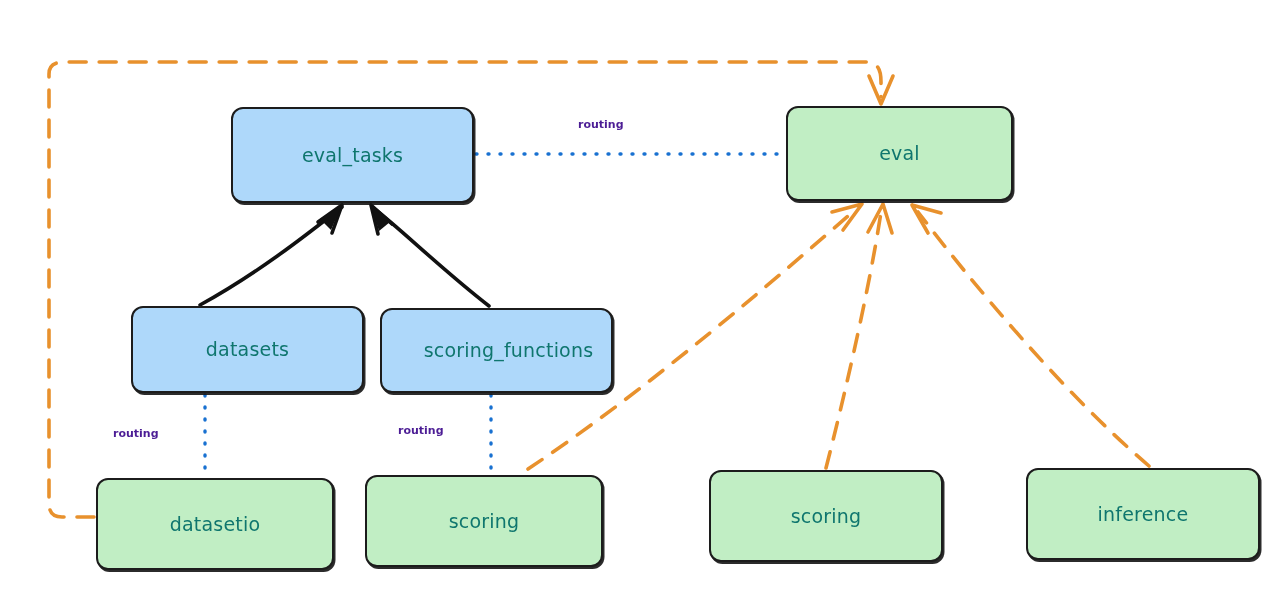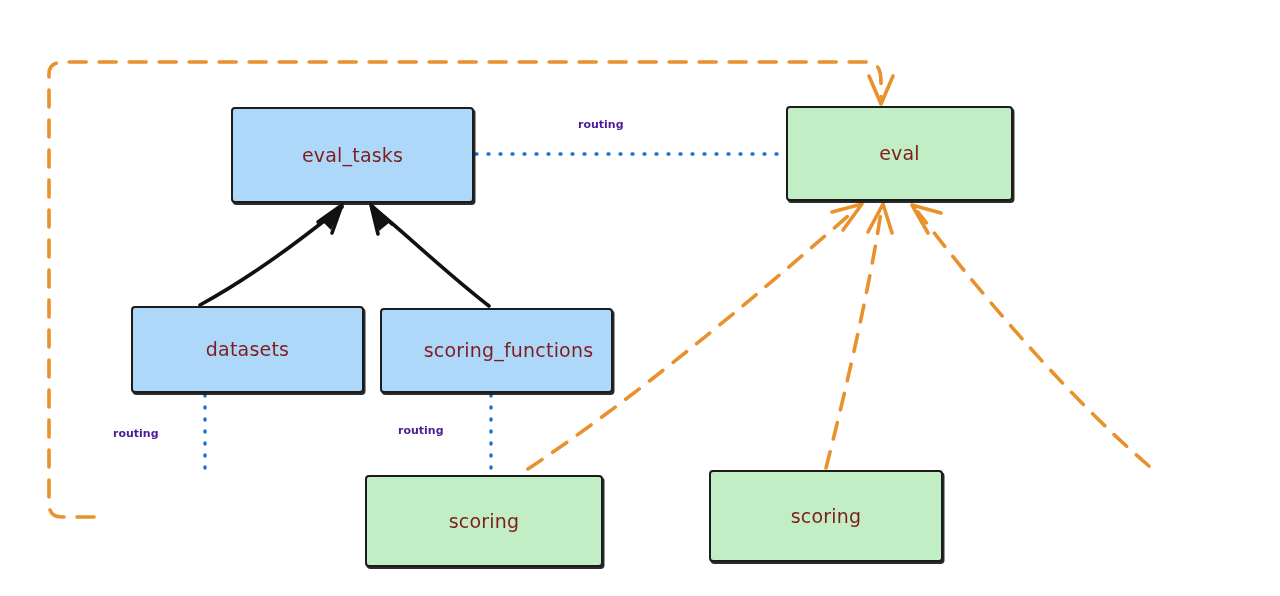--- a/index.html
+++ b/index.html
@@ -22,28 +22,28 @@
     position: absolute;
     left: 0;
     top: 0;
     width: 1280px;
     height: 596px;
   }
   .node {
     position: absolute;
     box-sizing: border-box;
     border: 2.6px solid #1c1c1c;
-    border-radius: 4px;
+    border-radius: 12px;
     display: flex;
     align-items: center;
     justify-content: center;
     text-align: center;
     font-family: "DejaVu Sans", sans-serif;
     font-size: 19px;
-    color: #7f1d1d;
+    color: #0f766e;
     letter-spacing: 0.2px;
     z-index: 3;
     box-shadow: 1.5px 2px 0px rgba(20,20,20,0.9);
   }
   .node.blue { background: #aed8fa; }
   .node.green { background: #c1eec4; }
   .node-label {
     pointer-events: none;
     line-height: 1;
   }
@@ -119,29 +119,35 @@
   </div>
 
   <div class="node blue" style="left:97px; top:306px; width:233px; height:87px;margin-left:34px;">
     <span class="node-label">datasets</span>
   </div>
 
   <div class="node blue" style="left:380px; top:308px; width:233px; height:85px;padding-left:24px;">
     <span class="node-label">scoring_functions</span>
   </div>
 
+  <div class="node green" style="left:96px; top:478px; width:238px; height:92px;">
+    <span class="node-label">datasetio</span>
+  </div>
 
   <div class="node green" style="left:365px; top:475px; width:238px; height:92px;">
     <span class="node-label">scoring</span>
   </div>
 
   <div class="node green" style="left:709px; top:470px; width:234px; height:92px;">
     <span class="node-label">scoring</span>
   </div>
 
+  <div class="node green" style="left:1026px; top:468px; width:234px; height:92px;">
+    <span class="node-label">inference</span>
+  </div>
 
   <div class="edge-label" style="left:578px; top:119px;">routing</div>
 
   <div class="edge-label" style="left:113px; top:428px;">routing</div>
 
   <div class="edge-label" style="left:398px; top:425px;">routing</div>
 
 </div>
 
 </body></html>

